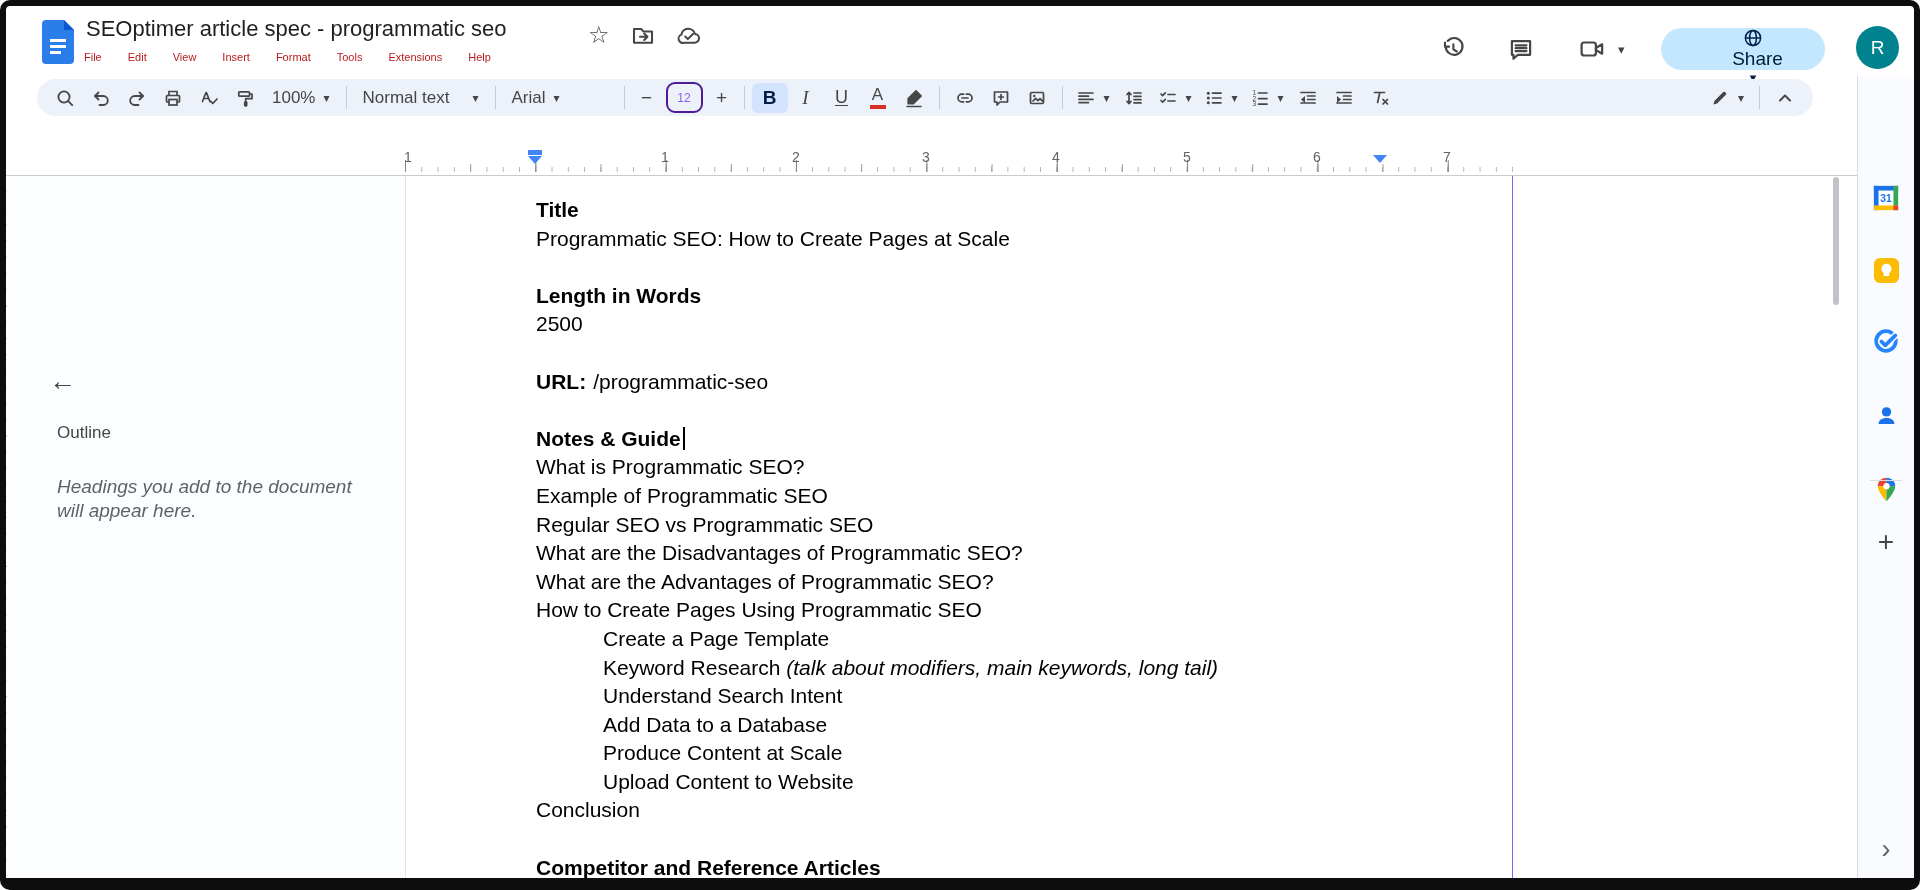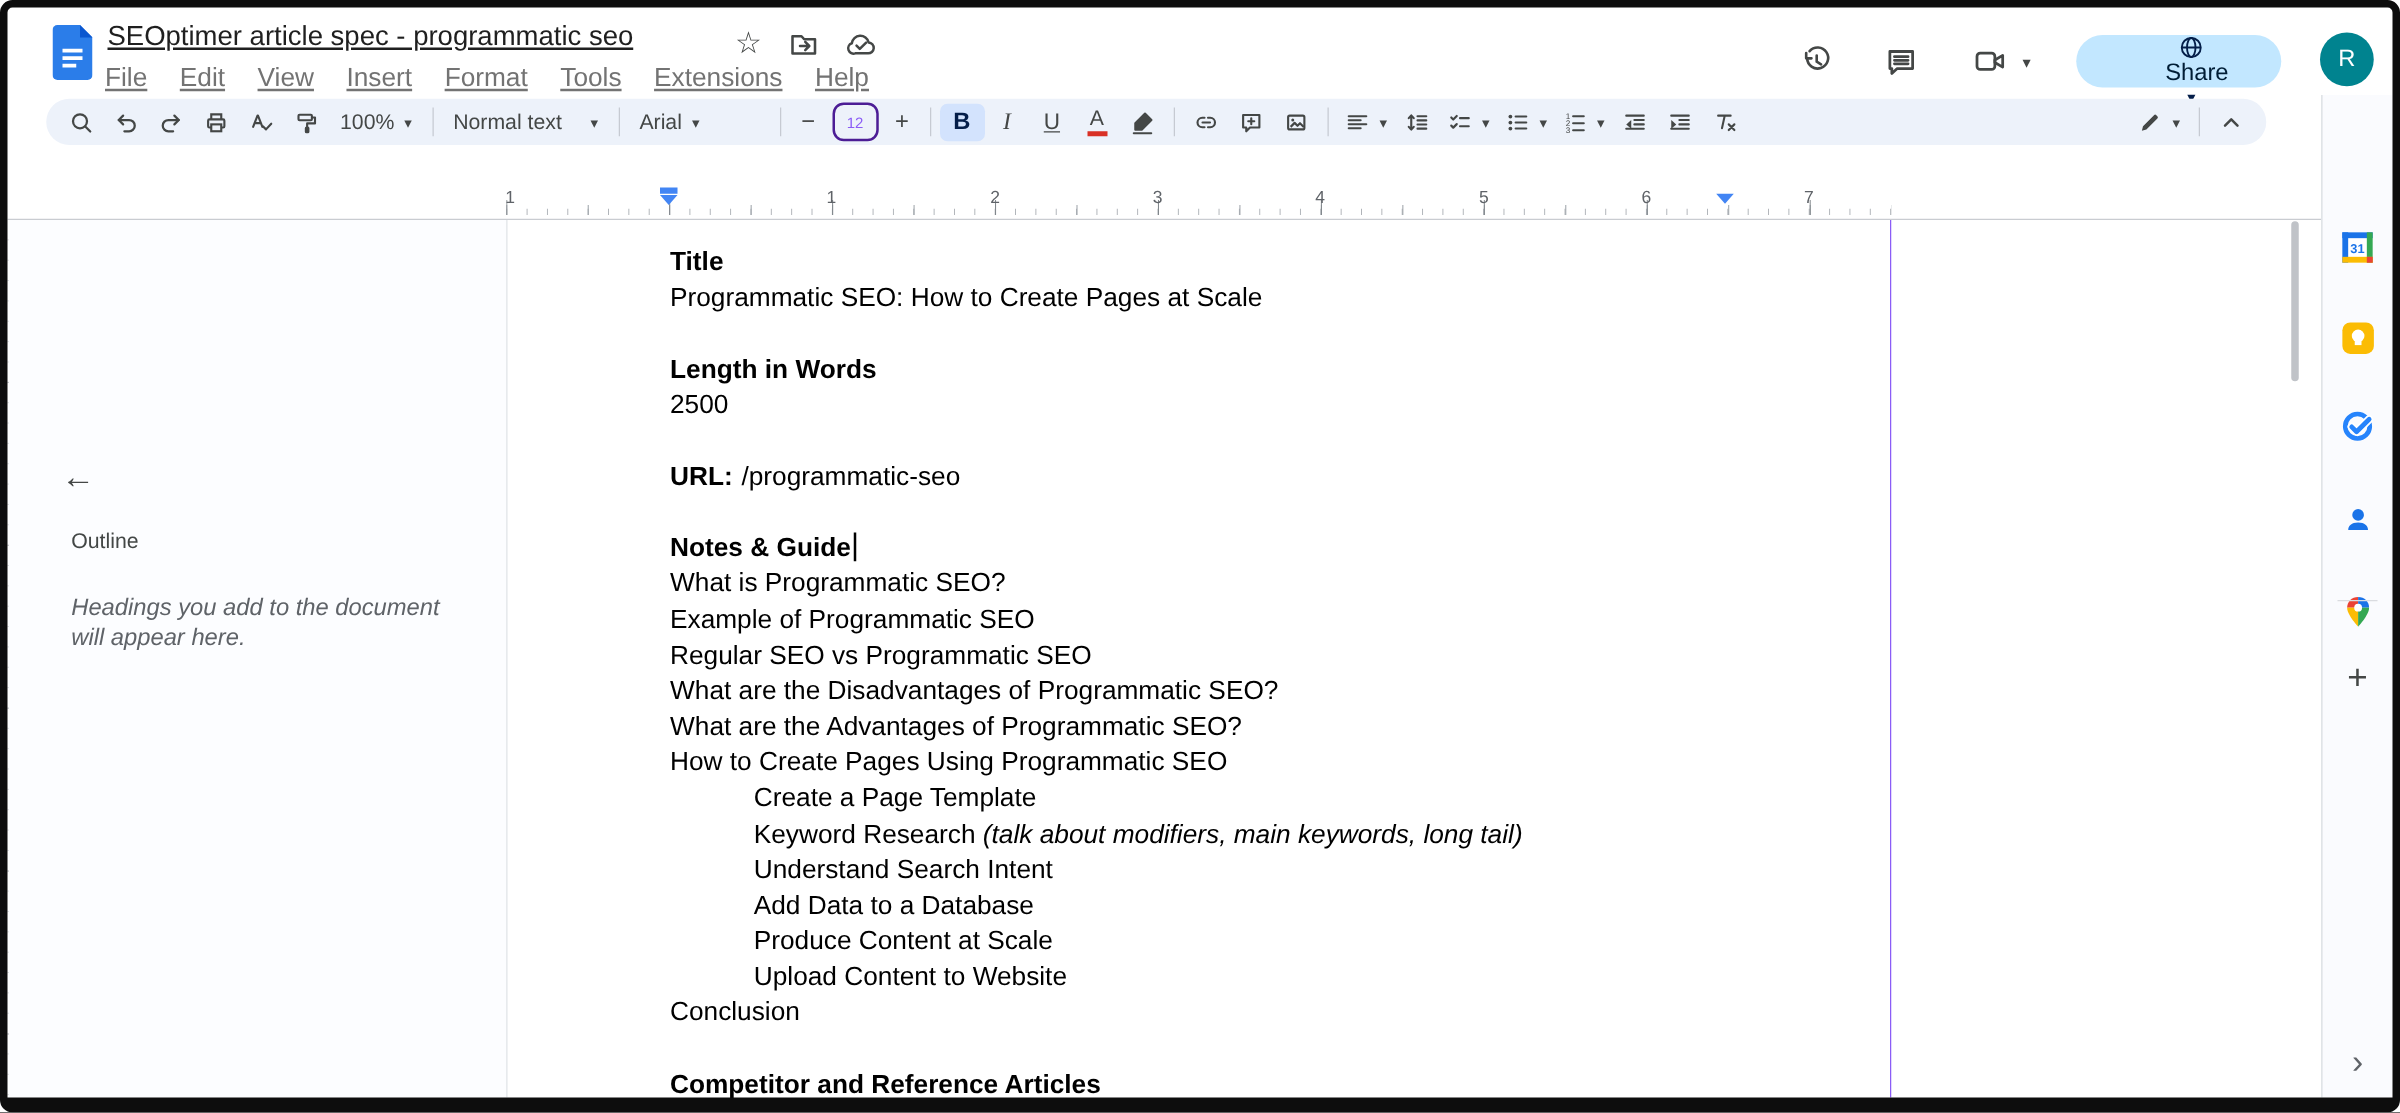--- a/index.html
+++ b/index.html
@@ -3,25 +3,25 @@
 <meta charset="utf-8">
 <style>
   html,body{margin:0;padding:0;background:#000;}
   body{font-family:"Liberation Sans",sans-serif;-webkit-font-smoothing:antialiased;}
   .screen{position:relative;width:1920px;height:890px;background:#fff;overflow:hidden;}
   .frame{position:absolute;inset:0;border:6px solid #0d0d0d;border-bottom-width:12px;border-radius:10px;pointer-events:none;z-index:99;}
 
   
   .header{position:absolute;left:6px;top:6px;right:6px;height:70px;background:#fff;}
   .docs-icon{position:absolute;left:36px;top:14px;width:32px;height:44px;}
-  .doc-title{position:absolute;left:80px;top:10px;font-size:22px;color:#1f1f1f;white-space:nowrap;text-decoration:underline;}
+  .doc-title{position:absolute;left:80px;top:10px;font-size:22px;color:#1f1f1f;white-space:nowrap;}
   .title-icons{position:absolute;left:582px;top:17px;display:flex;gap:21px;align-items:center;color:#444746;}
   .star-glyph{font-size:24px;line-height:24px;}
   .menubar{position:absolute;left:65px;top:42px;display:flex;}
-  .menu-item{padding:3px 13px;font-size:21px;color:#737373;border-radius:7px;cursor:default;text-decoration:underline;}
+  .menu-item{padding:3px 13px;font-size:11px;color:#b91c1c;border-radius:7px;cursor:default;}
   .hicon{position:absolute;top:29px;width:28px;height:28px;display:flex;align-items:center;justify-content:center;color:#444746;}
   .icon-history{left:1433px;}
   .icon-comment{left:1501px;}
   .icon-video{left:1572px;}
   .video-caret{position:absolute;left:1612px;top:36px;font-size:13px;color:#444746;}
   .share-btn{position:absolute;left:1655px;top:22px;width:164px;height:42px;background:#c2e7ff;border-radius:21px;display:flex;align-items:center;box-sizing:border-box;padding-left:20px;flex-direction:column;}
   .share-label{font-size:19px;font-weight:500;color:#001d35;margin-left:9px;}
   .share-div{margin-left:auto;width:1px;height:42px;background:#eaf6ff;}
   .share-caret{width:40px;text-align:center;font-size:13px;color:#041e49;}
   .avatar{position:absolute;left:1850px;top:20px;width:43px;height:43px;border-radius:50%;background:#00838f;color:#fff;font-size:19px;font-weight:500;display:flex;align-items:center;justify-content:center;}

